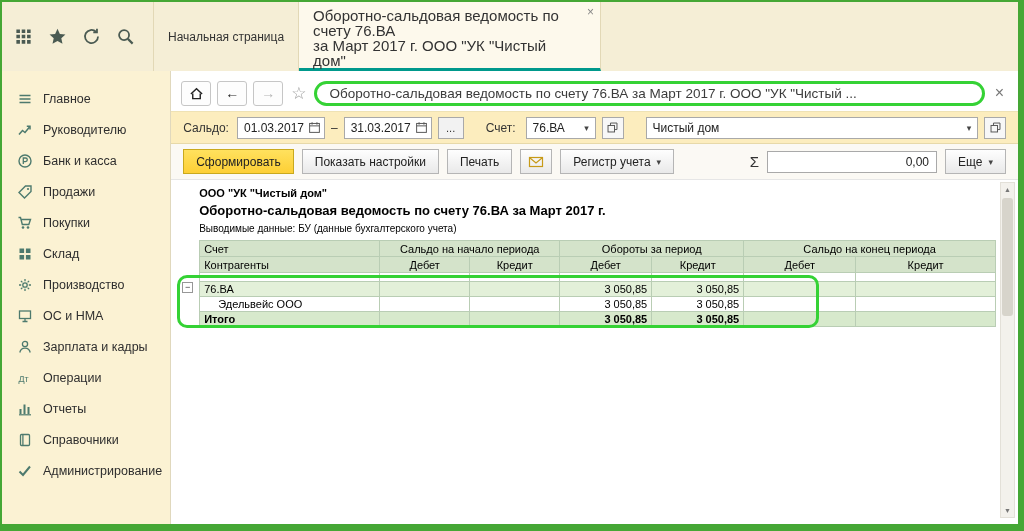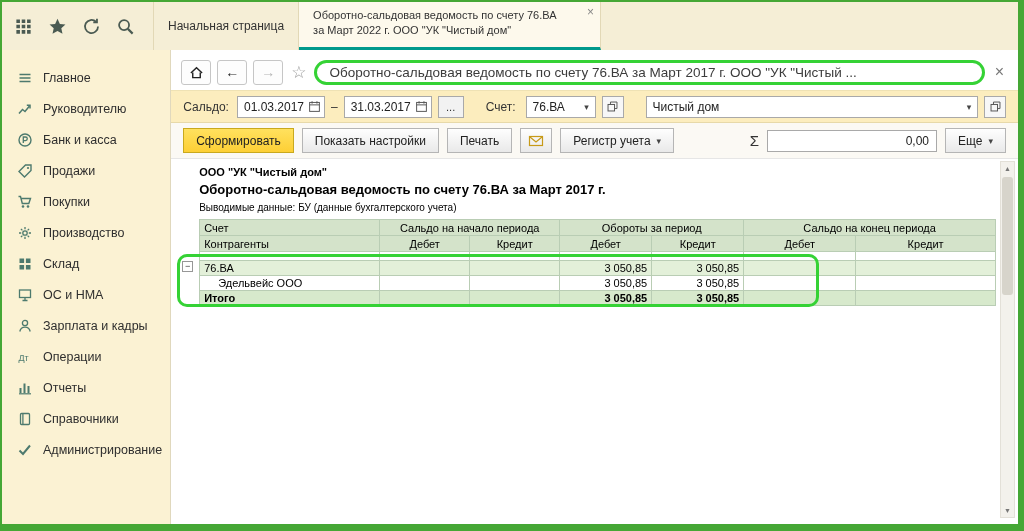--- a/index.html
+++ b/index.html
@@ -17,21 +17,21 @@
   
   .topbar { flex:0 0 48px; background:#f5eed6; display:flex; align-items:stretch; }
   .tb-icons { display:flex; align-items:center; gap:15px; padding:0 18px 0 12px; }
   .tb-icon { width:19px; height:19px; color:#4a5a52; cursor:pointer; }
   .tb-icon svg { width:100%; height:100%; }
   .tabs { display:flex; align-items:stretch; border-left:1px solid #e2d8b6; }
   .tab { display:flex; align-items:center; padding:0 14px; font-size:12px; color:#333;
          border-right:1px solid #e2d8b6; cursor:pointer; }
   .tab-active { position:relative; width:302px; background:#fdf9ec; border-bottom:3px solid #00998c;
                 align-items:flex-start; padding-top:6px; }
-  .tab-active .lines { font-size:11px; line-height:15px; color:#333; padding-right:14px; }
+  .tab-active .lines { font-size:15px; line-height:15px; color:#333; padding-right:14px; }
   .tab-close { position:absolute; top:3px; right:6px; font-size:12px; color:#888; cursor:pointer; }
 
   
   .content { flex:1; display:flex; min-height:0; }
 
   
   .sidebar { flex:0 0 165px; background:#fbf2d3; padding-top:12px; }
   .sb-item { display:flex; align-items:center; gap:10px; height:31px; padding:0 8px 0 15px;
              font-size:12.5px; color:#2e2e2e; cursor:pointer; }
   .sb-item .i { width:16px; height:16px; flex:0 0 16px; color:#4d7a6e; }
@@ -147,21 +147,21 @@
           </svg>
       </span>
     </div>
     <div class="tabs">
       <div class="tab">
         <span>Начальная страница</span>
       </div>
       <div class="tab tab-active">
         <div class="lines">
           <div>Оборотно-сальдовая ведомость по счету 76.ВА</div>
-          <div>за Март 2022 г. ООО "УК "Чистый дом"</div>
+          <div>за Март 2017 г. ООО "УК "Чистый дом"</div>
         </div>
         <span class="tab-close">×</span>
       </div>
     </div>
   </div>
 
   <div class="content">
 
     <div class="sidebar">
       <div class="sb-item">
@@ -193,31 +193,31 @@
       </div>
       <div class="sb-item">
         <span class="i"><svg viewBox="0 0 16 16" fill="none" stroke="currentColor" stroke-width="1.4">
               <path d="M1.5 2.5h2l1.8 7h6.5l1.7-5H4"></path>
               <circle cx="6" cy="12.5" r="1.3" fill="currentColor" stroke="none"></circle>
               <circle cx="11" cy="12.5" r="1.3" fill="currentColor" stroke="none"></circle>
             </svg></span>
         <span>Покупки</span>
       </div>
       <div class="sb-item">
+        <span class="i"><svg viewBox="0 0 16 16">
+              <path fill="currentColor" d="M2.5 2.5h4.6v4.6H2.5zM8.9 2.5h4.6v4.6H8.9zM2.5 8.9h4.6v4.6H2.5zM8.9 8.9h4.6v4.6H8.9z"></path>
+            </svg></span>
+        <span>Склад</span>
+      </div>
+      <div class="sb-item">
         <span class="i"><svg viewBox="0 0 16 16" fill="none" stroke="currentColor" stroke-width="1.3">
               <circle cx="8" cy="8" r="2.2"></circle>
               <path d="M8 2v2.2M8 11.8V14M2 8h2.2M11.8 8H14M3.9 3.9l1.5 1.5M10.6 10.6l1.5 1.5M12.1 3.9l-1.5 1.5M5.4 10.6l-1.5 1.5"></path>
             </svg></span>
         <span>Производство</span>
-      </div>
-      <div class="sb-item">
-        <span class="i"><svg viewBox="0 0 16 16">
-              <path fill="currentColor" d="M2.5 2.5h4.6v4.6H2.5zM8.9 2.5h4.6v4.6H8.9zM2.5 8.9h4.6v4.6H2.5zM8.9 8.9h4.6v4.6H8.9z"></path>
-            </svg></span>
-        <span>Склад</span>
       </div>
       <div class="sb-item">
         <span class="i"><svg viewBox="0 0 16 16" fill="none" stroke="currentColor" stroke-width="1.3">
               <rect x="2.5" y="3" width="11" height="7.5"></rect>
               <path d="M5.5 13.5h5M8 10.5v3"></path>
             </svg></span>
         <span>ОС и НМА</span>
       </div>
       <div class="sb-item">
         <span class="i"><svg viewBox="0 0 16 16" fill="none" stroke="currentColor" stroke-width="1.3">

